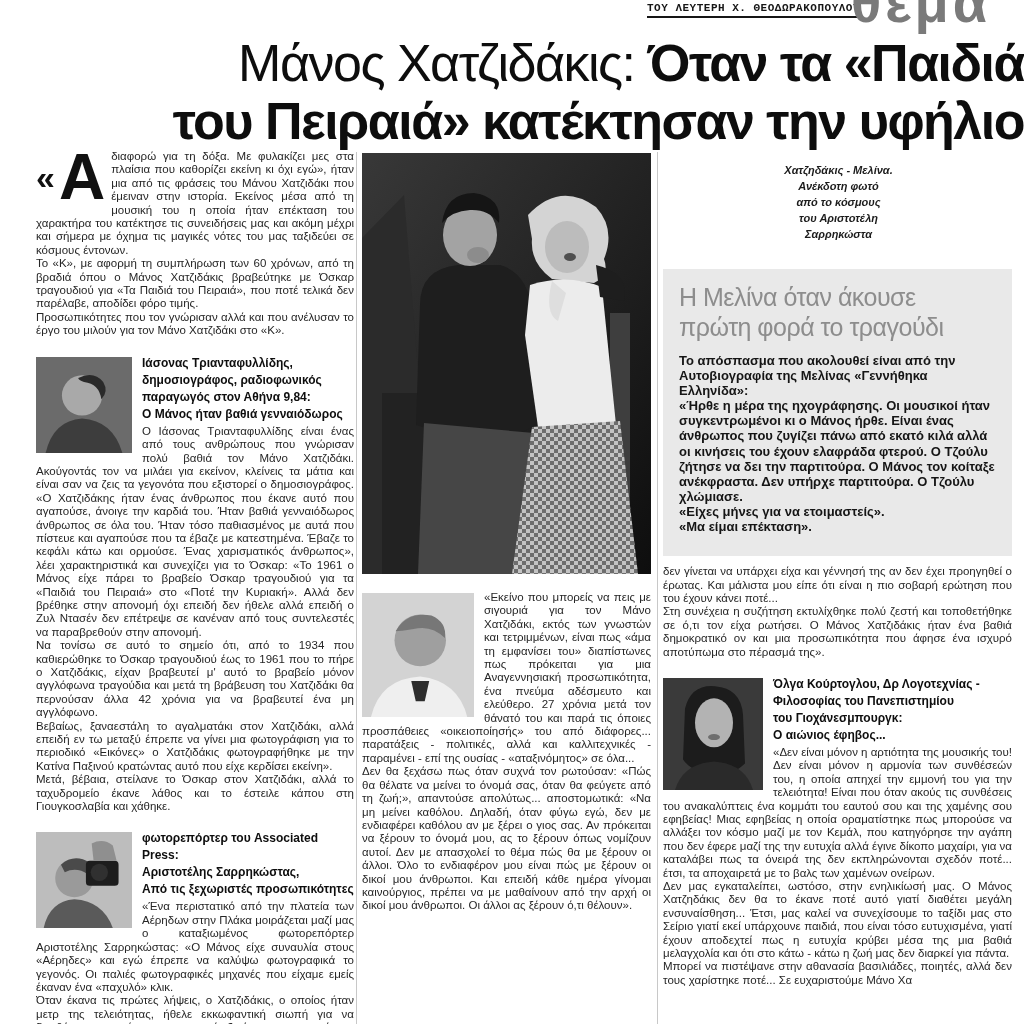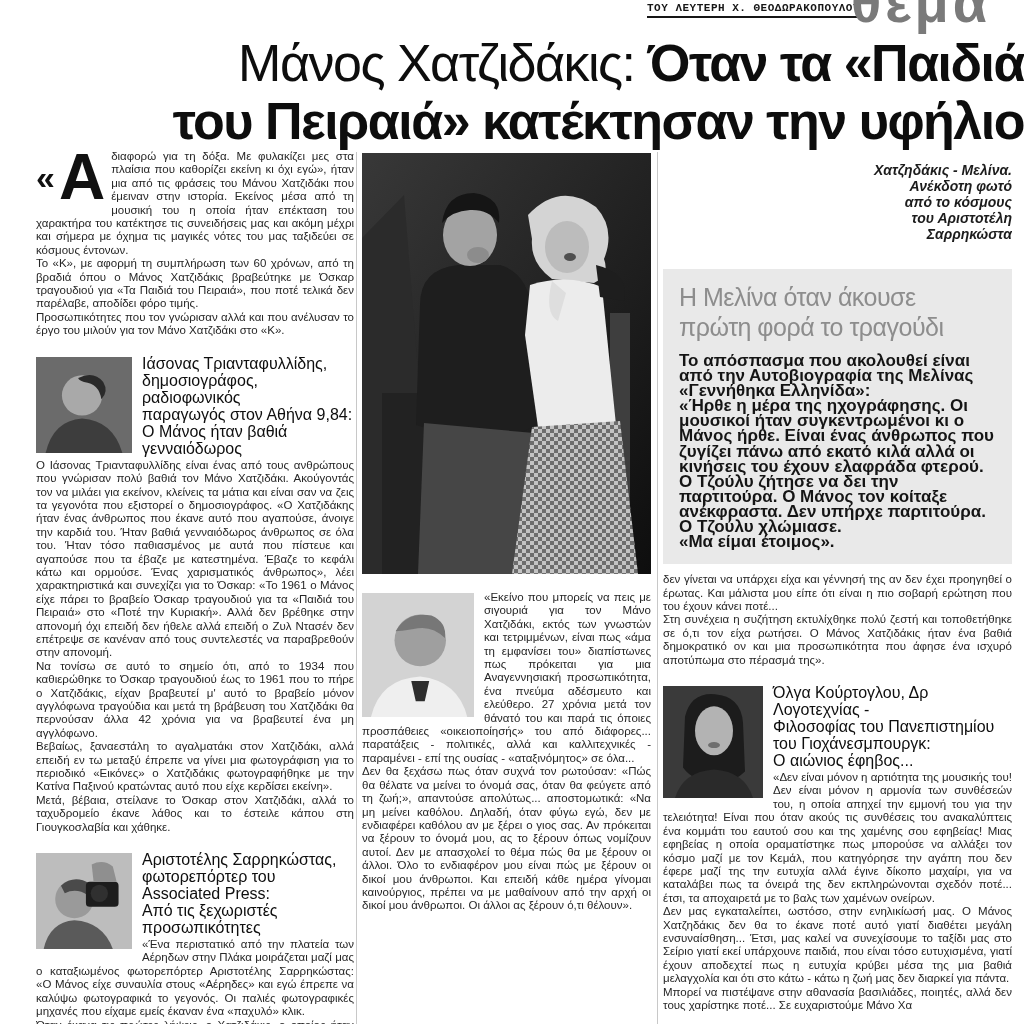--- a/index.html
+++ b/index.html
@@ -52,36 +52,36 @@
   .dropcap .dc-l{font-size:64px;line-height:1;letter-spacing:-2px;}
 
   
   .bio{margin-top:17px;}
   .bio::after{content:"";display:block;clear:none;}
   .portrait{float:left;margin:2px 10px 3px 0;background:#9a9a9a;}
   .portrait svg{display:block;width:100%;height:100%;}
   .p-sq{width:96px;height:96px;}
   .p-lg{width:112px;height:124px;}
   .p-md{width:100px;height:112px;}
-  .bio h3{margin:0 0 2px 0;font-size:16px;line-height:17px;font-weight:400;color:#0e0e0e;text-align:left;}
+  .bio h3{margin:0 0 2px 0;font-size:12px;line-height:17px;font-weight:700;color:#0e0e0e;text-align:left;}
   .bio h3 span{display:block;}
 
   
   .mainphoto{width:289px;height:421px;margin:3px 0 9px 0;}
   .mainphoto svg{display:block;width:100%;height:100%;}
 
   
-  .caption{font-size:14px;line-height:16px;font-weight:700;font-style:italic;
-    color:#1c1c1c;text-align:right;margin:12px 0 0 2px;}
+  .caption{font-size:11px;line-height:16px;font-weight:700;font-style:italic;
+    color:#1c1c1c;text-align:center;margin:12px 0 0 2px;}
   .caption span{display:block;}
-  .melina-box{background:#e9e9e9;margin-top:27px;padding:13px 16px 15px 16px;text-align:left;}
+  .melina-box{background:#e9e9e9;margin-top:27px;padding:13px 16px 22px 16px;text-align:left;}
   .melina-box h2{margin:0 0 11px 0;font-weight:400;font-size:25px;line-height:30px;
     color:#8d8d8d;letter-spacing:-.5px;}
   .melina-box h2 span{display:block;}
-  .melina-box p{font-weight:700;font-size:17px;line-height:15.1px;color:#151515;margin:0;}
+  .melina-box p{font-weight:700;font-size:13px;line-height:15.1px;color:#151515;margin:0;}
   .right-cont{margin-top:9px;}
 </style>
 </head>
 <body>
 
 <div class="page">
 
   <div class="byline">ΤΟΥ ΛΕΥΤΕΡΗ Χ. ΘΕΟΔΩΡΑΚΟΠΟΥΛΟΥ</div>
   <div class="logo">θέμα</div>
 
@@ -125,22 +125,22 @@
           <rect width="100" height="100" fill="#bdbdbd"></rect>
           <circle cx="40" cy="48" r="20" fill="#9a9a9a"></circle>
           <path d="M26,34 Q40,22 56,32 L54,44 Q42,36 30,42 Z" fill="#4a4a4a"></path>
           <rect x="52" y="30" width="34" height="26" rx="4" fill="#1d1d1d"></rect>
           <circle cx="66" cy="42" r="9" fill="#303030"></circle>
           <path d="M58,12 Q70,6 80,14 L84,30 L60,30 Z" fill="#8f8f8f"></path>
           <path d="M8,100 Q14,72 40,70 Q70,72 80,100 Z" fill="#5a5a5a"></path>
         </svg>
       </div>
       <h3>
+        <span>φωτορεπόρτερ του Associated Press:</span>
         <span>Αριστοτέλης Σαρρηκώστας,</span>
-        <span>φωτορεπόρτερ του Associated Press:</span>
         <span>Από τις ξεχωριστές προσωπικότητες</span>
       </h3>
       <p>«Ένα περιστατικό από την πλατεία των Αέρηδων στην Πλάκα μοιράζεται μαζί μας ο καταξιωμένος φωτορεπόρτερ Αριστοτέλης Σαρρηκώστας: «Ο Μάνος είχε συναυλία στους «Αέρηδες» και εγώ έπρεπε να καλύψω φωτογραφικά το γεγονός. Οι παλιές φωτογραφικές μηχανές που είχαμε εμείς έκαναν ένα «παχυλό» κλικ.</p>
       <p>Όταν έκανα τις πρώτες λήψεις, ο Χατζιδάκις, ο οποίος ήταν μετρ της τελειότητας, ήθελε εκκωφαντική σιωπή για να διευθύνει την ορχήστρα του, με κοίταξε έντονα και σταμάτησε τη μουσική. Όμως εγώ έπρεπε να παραδώσω το θέμα και δεν</p>
     </div>
   </div>
 
   <div class="col col-mid">
     <div class="mainphoto">
       <svg viewBox="0 0 289 421" preserveAspectRatio="none">
@@ -199,21 +199,22 @@
       <span>Σαρρηκώστα</span>
     </div>
 
     <div class="melina-box">
       <h2>
         <span>Η Μελίνα όταν άκουσε</span>
         <span>πρώτη φορά το τραγούδι</span>
       </h2>
       <p>Το απόσπασμα που ακολουθεί είναι από την Αυτοβιογραφία της Μελίνας «Γεννήθηκα Ελληνίδα»:</p>
       <p>«Ήρθε η μέρα της ηχογράφησης. Οι μουσικοί ήταν συγκεντρωμένοι κι ο Μάνος ήρθε. Είναι ένας άνθρωπος που ζυγίζει πάνω από εκατό κιλά αλλά οι κινήσεις του έχουν ελαφράδα φτερού. Ο Τζούλυ ζήτησε να δει την παρτιτούρα. Ο Μάνος τον κοίταξε ανέκφραστα. Δεν υπήρχε παρτιτούρα. Ο Τζούλυ χλώμιασε.</p>
-      <p>«Μα είμαι έτοιμος».</p>
+      <p>«Είχες μήνες για να ετοιμαστείς».</p>
+      <p>«Μα είμαι επέκταση».</p>
     </div>
 
     <div class="right-cont">
       <p>δεν γίνεται να υπάρχει είχα και γέννησή της αν δεν έχει προηγηθεί ο έρωτας. Και μάλιστα μου είπε ότι είναι η πιο σοβαρή ερώτηση που του έχουν κάνει ποτέ...</p>
       <p>Στη συνέχεια η συζήτηση εκτυλίχθηκε πολύ ζεστή και τοποθετήθηκε σε ό,τι τον είχα ρωτήσει. Ο Μάνος Χατζιδάκις ήταν ένα βαθιά δημοκρατικό ον και μια προσωπικότητα που άφησε ένα ισχυρό αποτύπωμα στο πέρασμά της».</p>
     </div>
 
     <div class="bio">
       <div class="portrait p-md">
         <svg viewBox="0 0 100 110" preserveAspectRatio="none">

